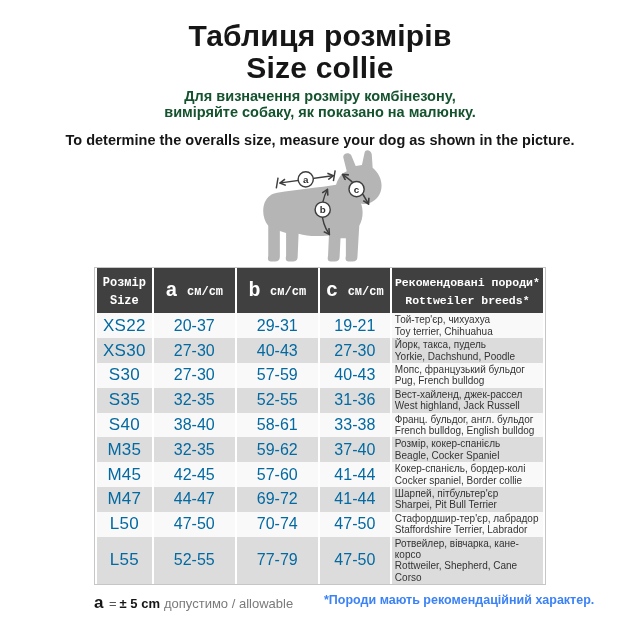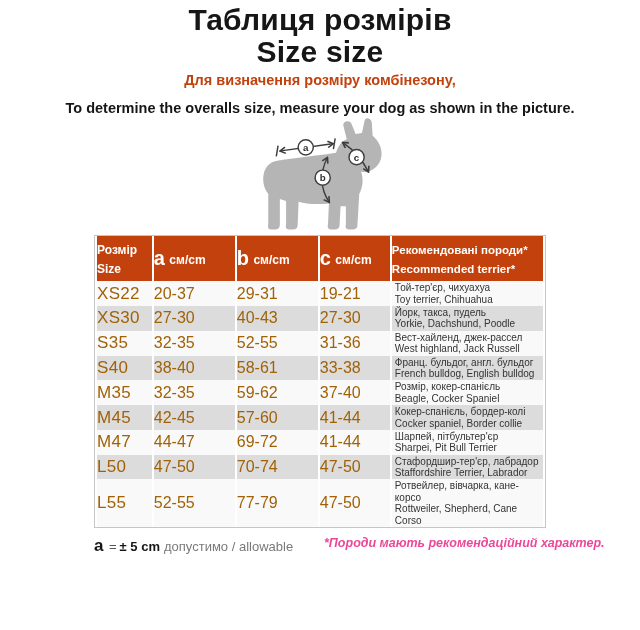--- a/index.html
+++ b/index.html
@@ -3,38 +3,38 @@
 <meta charset="utf-8">
 <style>
   * { box-sizing: border-box; margin: 0; padding: 0; }
   html, body { width: 640px; height: 630px; }
   body {
     font-family: "Liberation Sans", sans-serif;
     background: #ffffff;
     color: #111;
     overflow: hidden;
   }
-  .page { width: 640px; height: 630px; padding-top: 4px; }
+  .page { width: 640px; height: 630px; padding-top: 20px; }
 
   
   .title-uk, .title-en {
     text-align: center;
     font-size: 30px;
     font-weight: 800;
     line-height: 1.05;
     color: #161616;
     letter-spacing: 0.2px;
   }
   .subtitle-uk {
     margin-top: 5px;
     text-align: center;
     font-size: 14.5px;
     font-weight: 700;
     line-height: 1.12;
-    color: #c2410c;
+    color: #14532d;
   }
   .subtitle-en {
     margin-top: 12px;
     text-align: center;
     font-size: 14.5px;
     font-weight: 700;
     color: #161616;
   }
 
   
@@ -54,38 +54,40 @@
     border-spacing: 2px 0;
     table-layout: fixed;
   }
   col.c-size   { width: 12.5%; }
   col.c-a      { width: 18.5%; }
   col.c-b      { width: 18.5%; }
   col.c-c      { width: 16.0%; }
   col.c-breeds { width: 34.5%; }
 
   thead th {
-    background: #c2410c;
+    background: #404040;
     color: #ffffff;
     height: 45px;
     vertical-align: middle;
-    text-align: left;
+    text-align: center;
     font-weight: 700;
     line-height: 1.15;
+    font-family: Liberation Mono, monospace;
   }
   th .hdr-small { font-size: 12px; }
   th .hdr-letter { font-size: 20px; font-weight: 800; vertical-align: -1px; }
   th .hdr-unit { font-size: 12px; }
   th .hdr-breeds { font-size: 11.5px; }
 
   tbody td {
     height: 23px;
+    text-align: center;
     vertical-align: middle;
     font-size: 16px;
-    color: #a16207;
+    color: #0369a1;
     background: #f9f9f9;
   }
   tbody tr:nth-child(even) td { background: #dcdcdc; }
   tbody td.breeds {
     text-align: left;
     font-size: 10px;
     line-height: 1.14;
     padding: 1px 3px;
     color: #333333;
     margin-left: 20px;
@@ -100,32 +102,33 @@
     justify-content: space-between;
   }
   .tolerances { width: 200px; }
   .tol-line { display: flex; align-items: baseline; height: 19px; font-size: 13px; }
   .tol-letter { font-size: 17px; font-weight: 800; width: 15px; color: #161616; }
   .tol-eq { font-weight: 400; color: #555; margin-right: 3px; }
   .tol-val { font-weight: 800; color: #161616; margin-right: 4px; white-space: nowrap; }
   .tol-note { font-weight: 400; color: #7a7a7a; white-space: nowrap; }
   .notes { width: 222px; }
   .note-line { font-size: 12.5px; font-weight: 700; line-height: 1.17; white-space: nowrap; }
-  .note-uk { color: #ec4899; font-style: italic; }
+  .note-uk { color: #3b82f6; }
 </style>
 </head>
 <body>
 
 <div class="page">
 
   <div class="title-uk">Таблиця розмірів</div>
-  <div class="title-en">Size size</div>
+  <div class="title-en">Size collie</div>
 
   <div class="subtitle-uk">
     <span>Для визначення розміру комбінезону,</span><br>
+    <span>виміряйте собаку, як показано на малюнку.</span>
   </div>
   <div class="subtitle-en">To determine the overalls size, measure your dog as shown in the picture.</div>
 
   <div class="diagram-wrap">
     <svg viewBox="0 0 190 130">
       <defs>
         <marker id="arr" viewBox="0 0 10 10" refX="7.5" refY="5" markerWidth="5.5" markerHeight="5.5" orient="auto-start-reverse">
           <path d="M1.5,1 L8.5,5 L1.5,9" fill="none" stroke="#3d3d3d" stroke-width="2"></path>
         </marker>
       </defs>
@@ -198,21 +201,21 @@
           <th>
             <span class="hdr-letter">b</span>
             <span class="hdr-unit">см/cm</span>
           </th>
           <th>
             <span class="hdr-letter">c</span>
             <span class="hdr-unit">см/cm</span>
           </th>
           <th>
             <span class="hdr-breeds">Рекомендовані породи*</span><br>
-            <span class="hdr-breeds">Recommended terrier*</span>
+            <span class="hdr-breeds">Rottweiler breeds*</span>
           </th>
         </tr>
       </thead>
       <tbody>
           <tr>
     <td class="sizecell">XS22</td>
     <td>20-37</td>
     <td>29-31</td>
     <td>19-21</td>
     <td class="breeds">
@@ -221,20 +224,30 @@
     </td>
   </tr>
           <tr>
     <td class="sizecell">XS30</td>
     <td>27-30</td>
     <td>40-43</td>
     <td>27-30</td>
     <td class="breeds">
       <span>Йорк, такса, пудель</span><br>
       <span>Yorkie, Dachshund, Poodle</span>
+    </td>
+  </tr>
+          <tr>
+    <td class="sizecell">S30</td>
+    <td>27-30</td>
+    <td>57-59</td>
+    <td>40-43</td>
+    <td class="breeds">
+      <span>Мопс, французький бульдог</span><br>
+      <span>Pug, French bulldog</span>
     </td>
   </tr>
           <tr>
     <td class="sizecell">S35</td>
     <td>32-35</td>
     <td>52-55</td>
     <td>31-36</td>
     <td class="breeds">
       <span>Вест-хайленд, джек-рассел</span><br>
       <span>West highland, Jack Russell</span>

